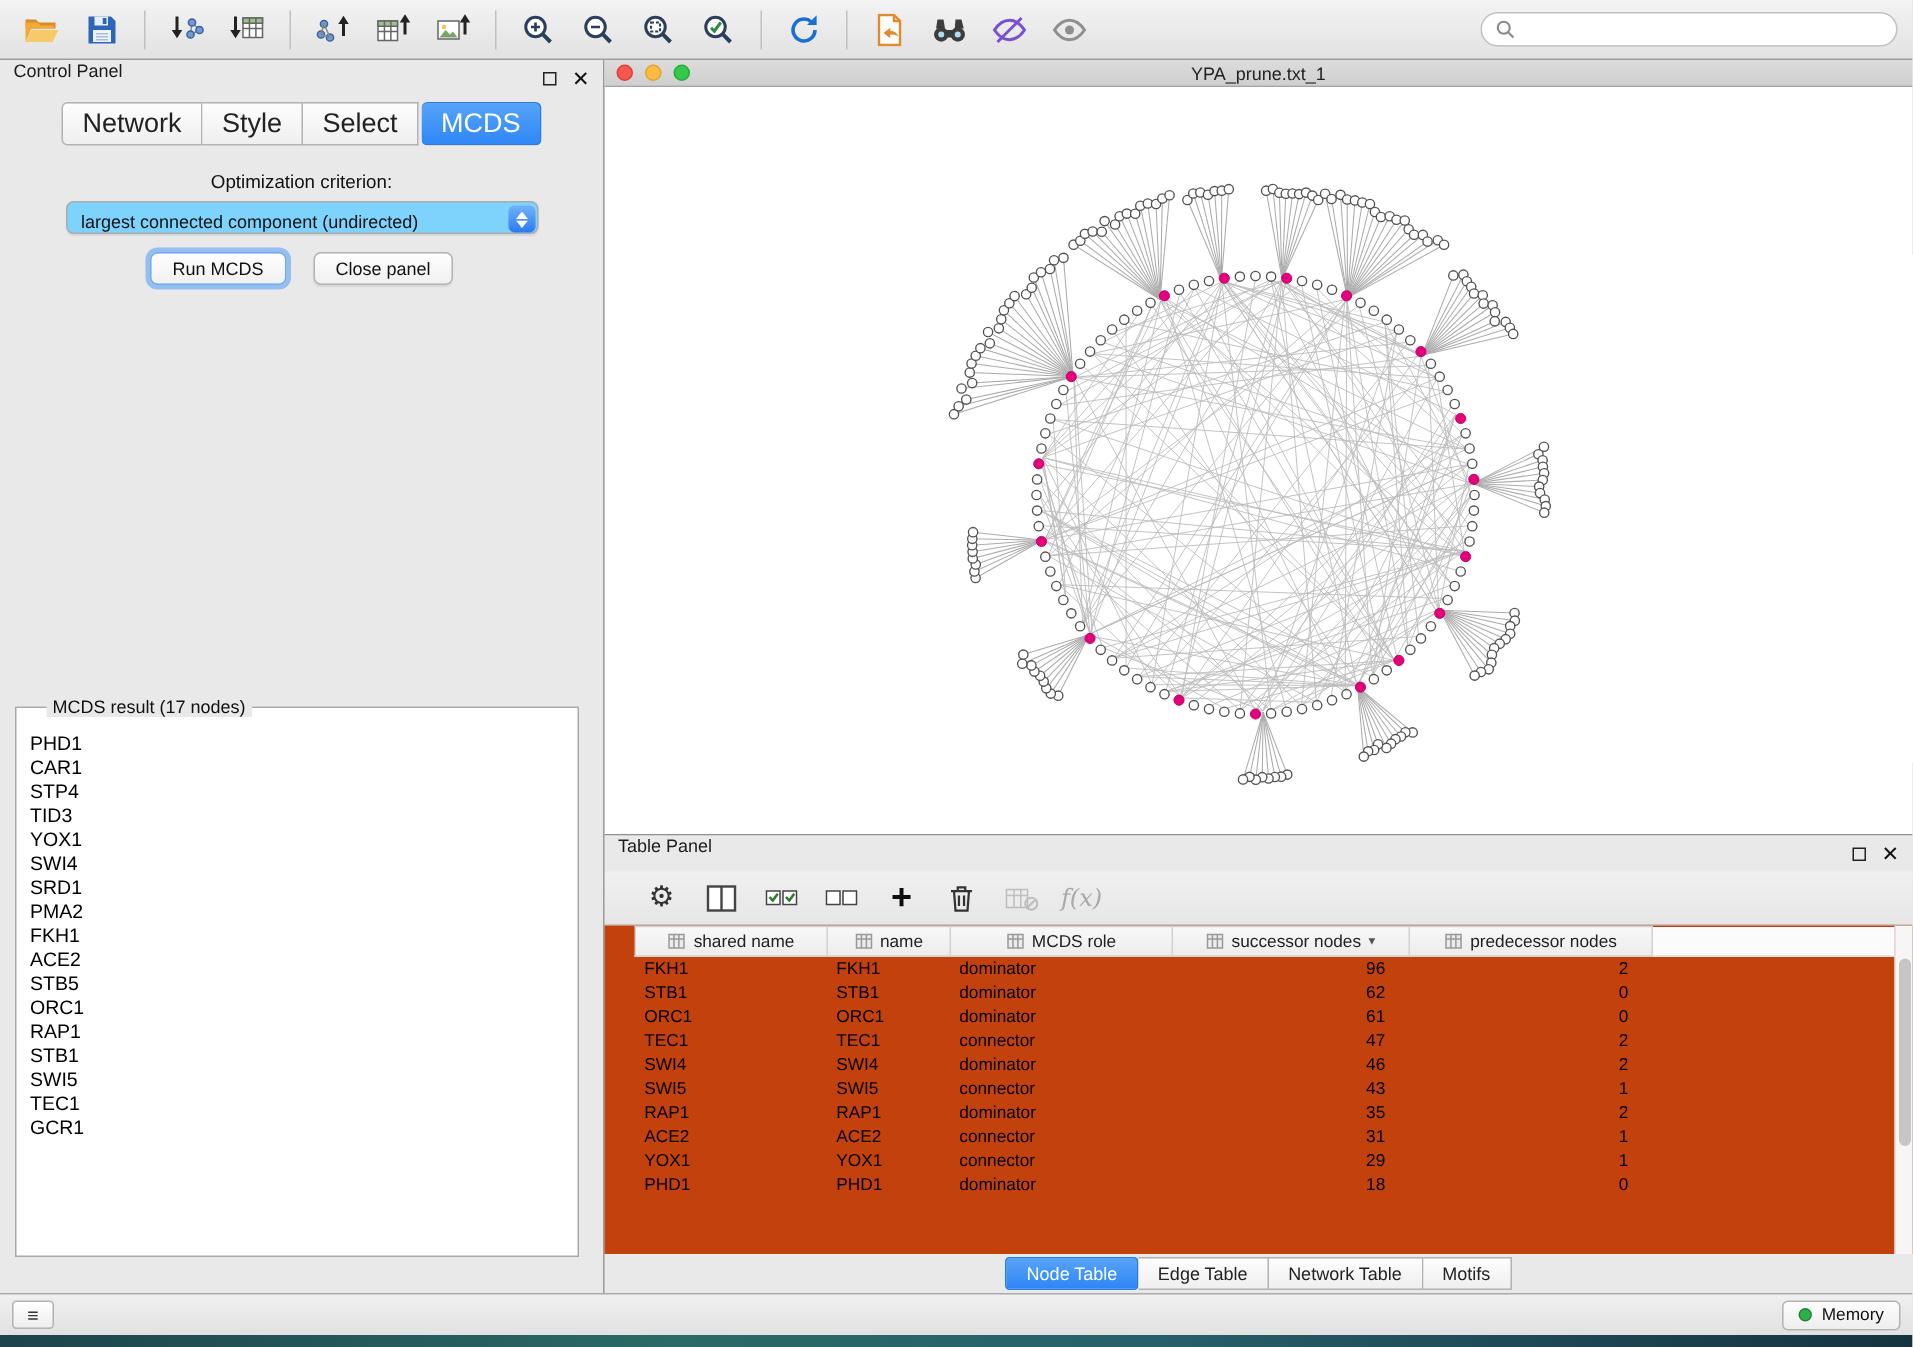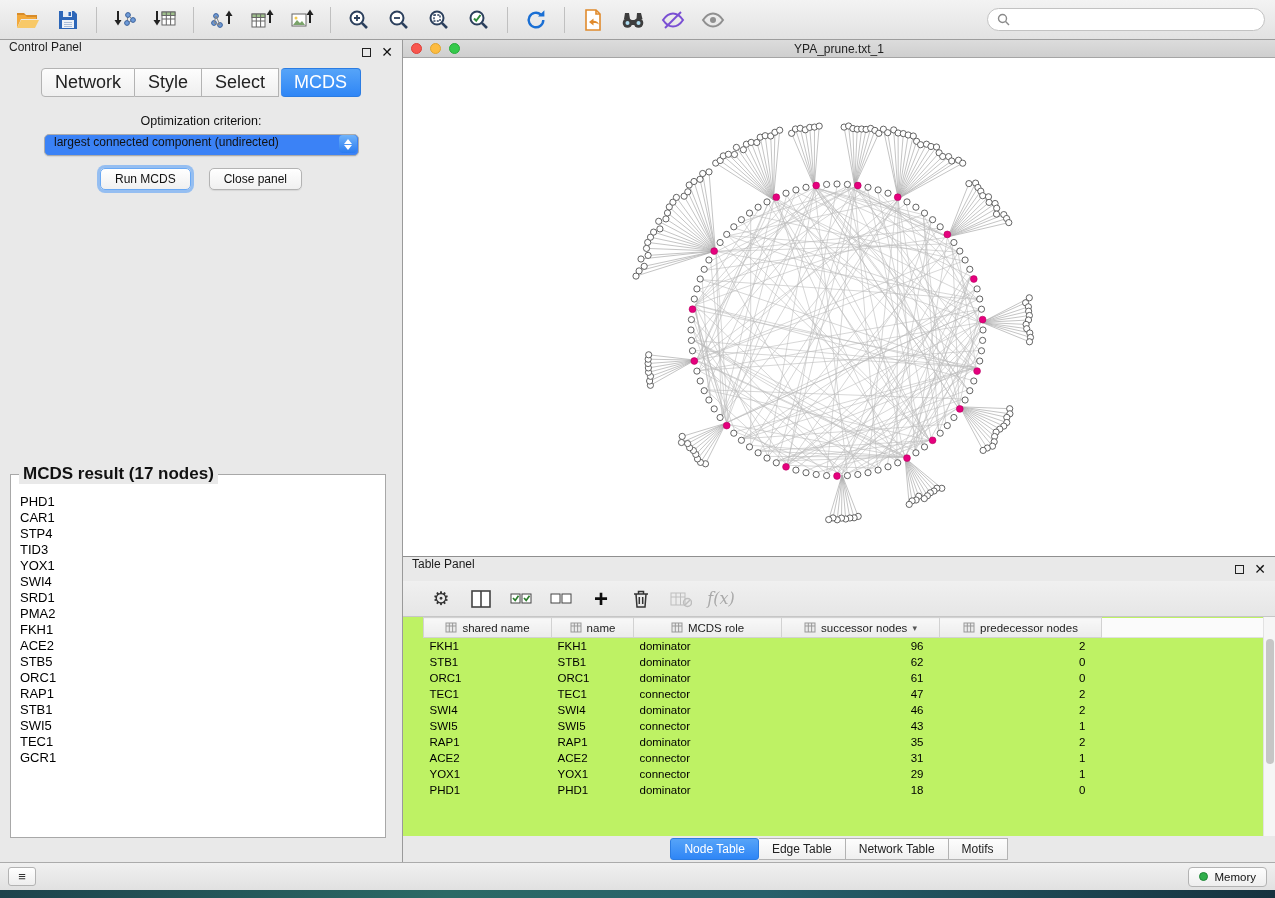--- a/index.html
+++ b/index.html
@@ -21,28 +21,28 @@
 .control-panel{width:403px;flex:0 0 403px;background:#e9e9e9;border-right:1px solid #9a9a9a;position:relative;}
 .panel-header{height:24px;display:flex;padding:0 9px;font-size:12px;color:#1c1c1c;}
 .ph-icons{margin-left:auto;display:flex;gap:10px;align-items:center;}
 .ph-sq{width:9px;height:9px;border:1.5px solid #222;display:inline-block;}
 .ph-x{font-weight:bold;font-size:14px;color:#111;line-height:1;}
 .ctl-tabs{position:absolute;top:28px;left:0;right:0;display:flex;justify-content:center;}
 .ctl-tab{padding:3px 13px;border:1px solid #b3b3b3;border-left:none;background:linear-gradient(#fdfdfd,#efefef);font-size:18px;color:#222;}
 .ctl-tab:first-child{border-left:1px solid #b3b3b3;border-radius:4px 0 0 4px;}
 .ctl-tab.active{background:linear-gradient(#56a4f8,#2f86f6);color:#fff;border-color:#2b7ce2;border-radius:4px;margin-left:2px;}
 .opt-label{position:absolute;top:74px;left:0;right:0;text-align:center;font-size:12.5px;color:#111;}
-.combo{position:absolute;top:94px;left:44px;width:315px;height:22px;background:#3b82f6;border:1px solid #ababab;border-radius:5px;display:flex;align-items:flex-start;box-shadow:0 1px 1px rgba(0,0,0,.08);}
+.combo{position:absolute;top:94px;left:44px;width:315px;height:22px;background:#7dd3fc;border:1px solid #ababab;border-radius:5px;display:flex;align-items:flex-end;box-shadow:0 1px 1px rgba(0,0,0,.08);}
 .combo-text{flex:1;padding-left:9px;font-size:12px;color:#111;white-space:nowrap;overflow:hidden;}
 .combo-stepper{width:18px;height:18px;margin-right:1px;border-radius:4px;background:linear-gradient(#70b3fa,#2a7bf0);display:flex;flex-direction:column;align-items:center;justify-content:center;gap:1px;}
 .btn-row{position:absolute;top:128px;left:0;right:0;display:flex;justify-content:center;gap:18px;}
 .mac-btn{height:22px;padding:0 14px;border:1px solid #b3b3b3;border-radius:5px;background:linear-gradient(#ffffff,#f0f0f0);font-size:12px;color:#111;font-family:inherit;box-shadow:0 1px 1px rgba(0,0,0,.08);}
 .mac-btn.focused{border-color:#6aa9f4;box-shadow:0 0 0 3px rgba(80,155,248,.55);}
 .mcds-fieldset{position:absolute;top:424px;left:10px;right:16px;bottom:24px;border:1px solid #a8a8a8;background:#fff;padding:2px;}
-.mcds-fieldset legend{font-size:17px;color:#111;padding:0 4px;margin-left:6px;background:#e9e9e9;font-weight:bold;}
+.mcds-fieldset legend{font-size:12px;color:#111;padding:0 4px;margin-left:18px;background:#e9e9e9;}
 .mcds-list{position:absolute;top:6px;left:3px;right:3px;bottom:3px;background:#fff;overflow:hidden;padding:4px 6px;}
 .mcds-item{font-size:13px;line-height:16px;color:#000;}
 
 
 .right-col{flex:1;display:flex;flex-direction:column;min-width:0;background:#e9e9e9;}
 .network-window{height:517px;flex:0 0 517px;display:flex;flex-direction:column;border-bottom:1px solid #8f8f8f;}
 .net-titlebar{height:18px;flex:0 0 18px;background:linear-gradient(#dcdcdc,#cfcfcf);border-bottom:1px solid #a5a5a5;display:flex;align-items:center;padding:0 8px;position:relative;}
 .light{width:11px;height:11px;border-radius:50%;margin-right:8px;display:inline-block;}
 .light.red{background:#f8564e;border:1px solid #dd3f38;}
 .light.yellow{background:#fdbc40;border:1px solid #e0a42f;}
@@ -50,21 +50,21 @@
 .net-title{position:absolute;left:0;right:0;text-align:center;font-size:12px;color:#222;pointer-events:none;}
 .net-canvas{flex:1;background:#fff;overflow:hidden;}
 
 
 .table-panel{flex:1;display:flex;flex-direction:column;background:#e9e9e9;min-height:0;}
 .tp-toolbar{height:36px;flex:0 0 36px;background:linear-gradient(#f0f0f0,#e6e6e6);border-bottom:1px solid #c6c6c6;display:flex;align-items:center;gap:16px;padding:0 12px 0 26px;}
 .tp-icon{display:flex;align-items:center;justify-content:center;width:24px;height:24px;}
 .gear-glyph{font-size:19px;color:#333;line-height:1;font-family:"DejaVu Sans",sans-serif;}
 .plus-glyph{font-size:24px;font-weight:bold;color:#0d0d0d;line-height:1;}
 .fx{font-family:"DejaVu Serif",serif;font-style:italic;font-size:16px;color:#a9a9a9;}
-.tp-tablewrap{flex:1;position:relative;background:#bef264;overflow:hidden;}
+.tp-tablewrap{flex:1;position:relative;background:#c2410c;overflow:hidden;}
 .tp-table{width:calc(100% - 32px);margin-left:20px;border-collapse:collapse;table-layout:fixed;}
 .tp-table th{height:20px;background:linear-gradient(#f8f8f8,#ececec);border:1px solid #d2d2d2;font-weight:normal;font-size:11.5px;color:#222;}
 .th-inner{display:flex;align-items:center;justify-content:center;gap:5px;}
 .tp-table th.filler{background:#fbfbfb;border:none;border-bottom:1px solid #e0e0e0;}
 .tp-table td{height:16px;font-size:11.5px;color:#000;padding:0 6px;white-space:nowrap;overflow:hidden;}
 .tp-table td.num{text-align:right;padding-right:16px;}
 .col-caret{color:#555;font-size:9px;}
 .tp-scrollbar{position:absolute;top:0;right:0;bottom:0;width:12px;background:#f6f6f6;border-left:1px solid #e2e2e2;}
 .tp-thumb{position:absolute;top:22px;left:1.5px;width:8px;height:125px;background:#c6c6c6;border-radius:5px;}
 .tp-tabs{height:26px;flex:0 0 26px;display:flex;align-items:center;justify-content:center;background:#e9e9e9;}

